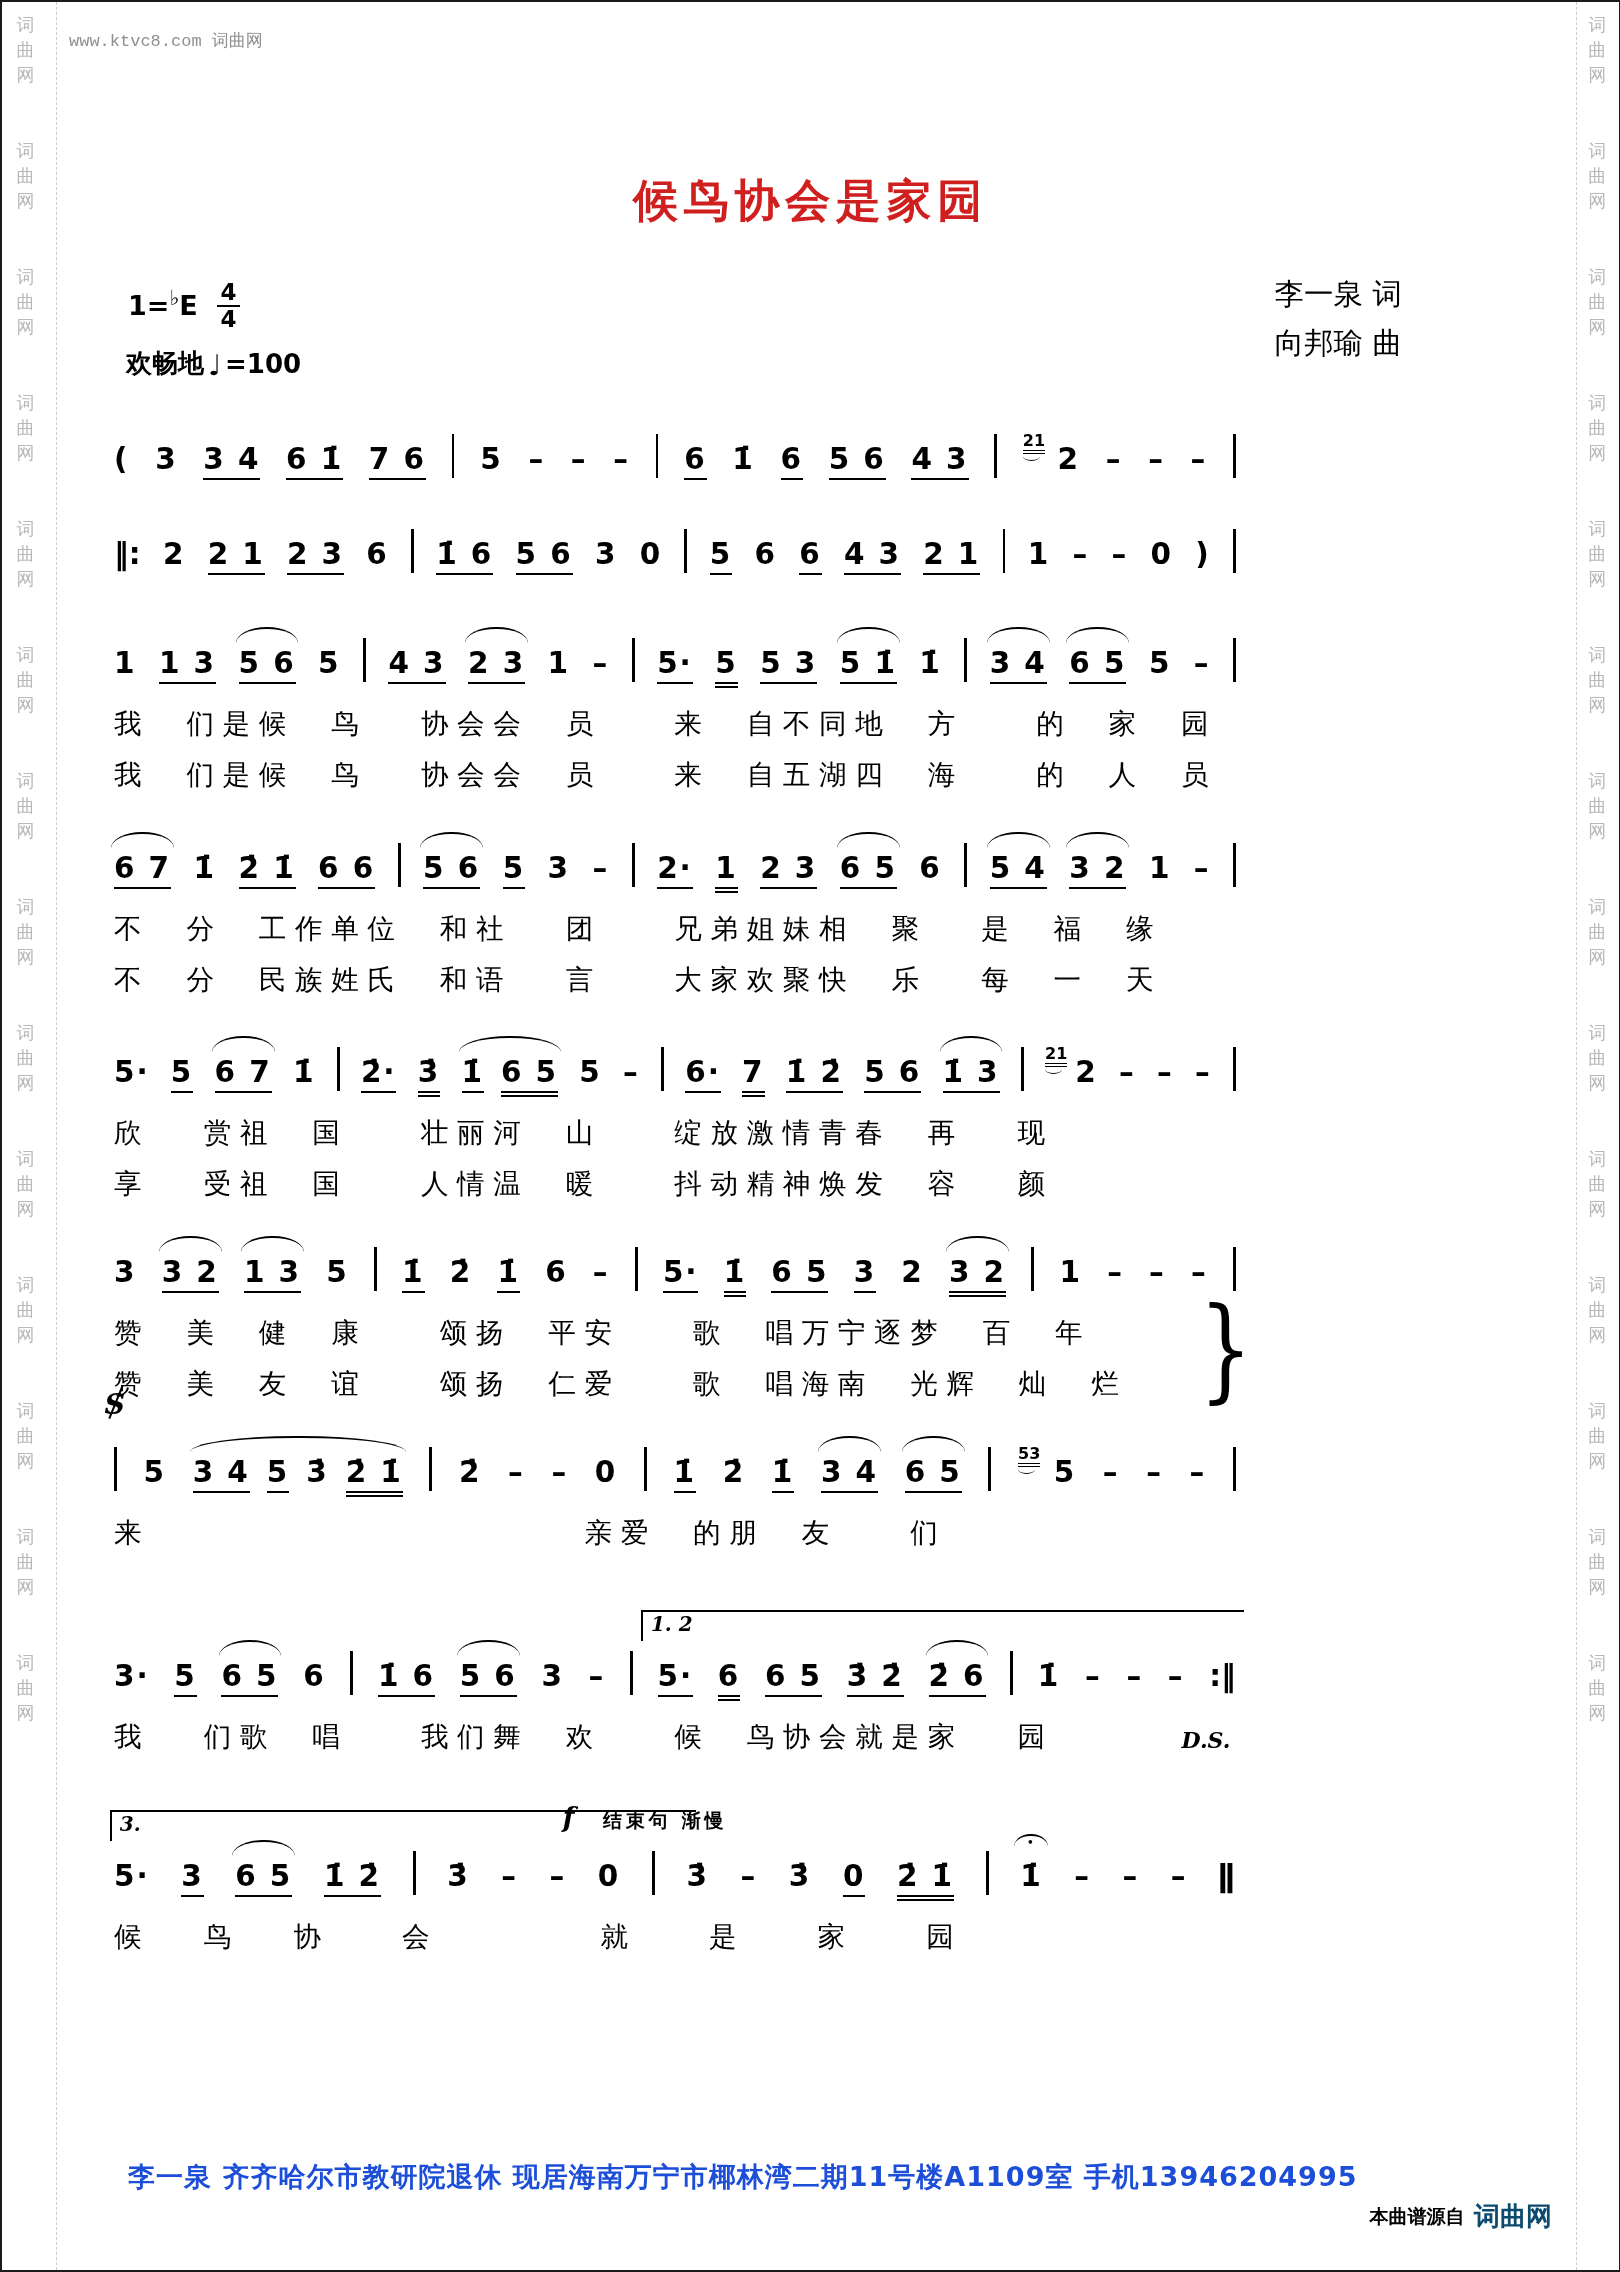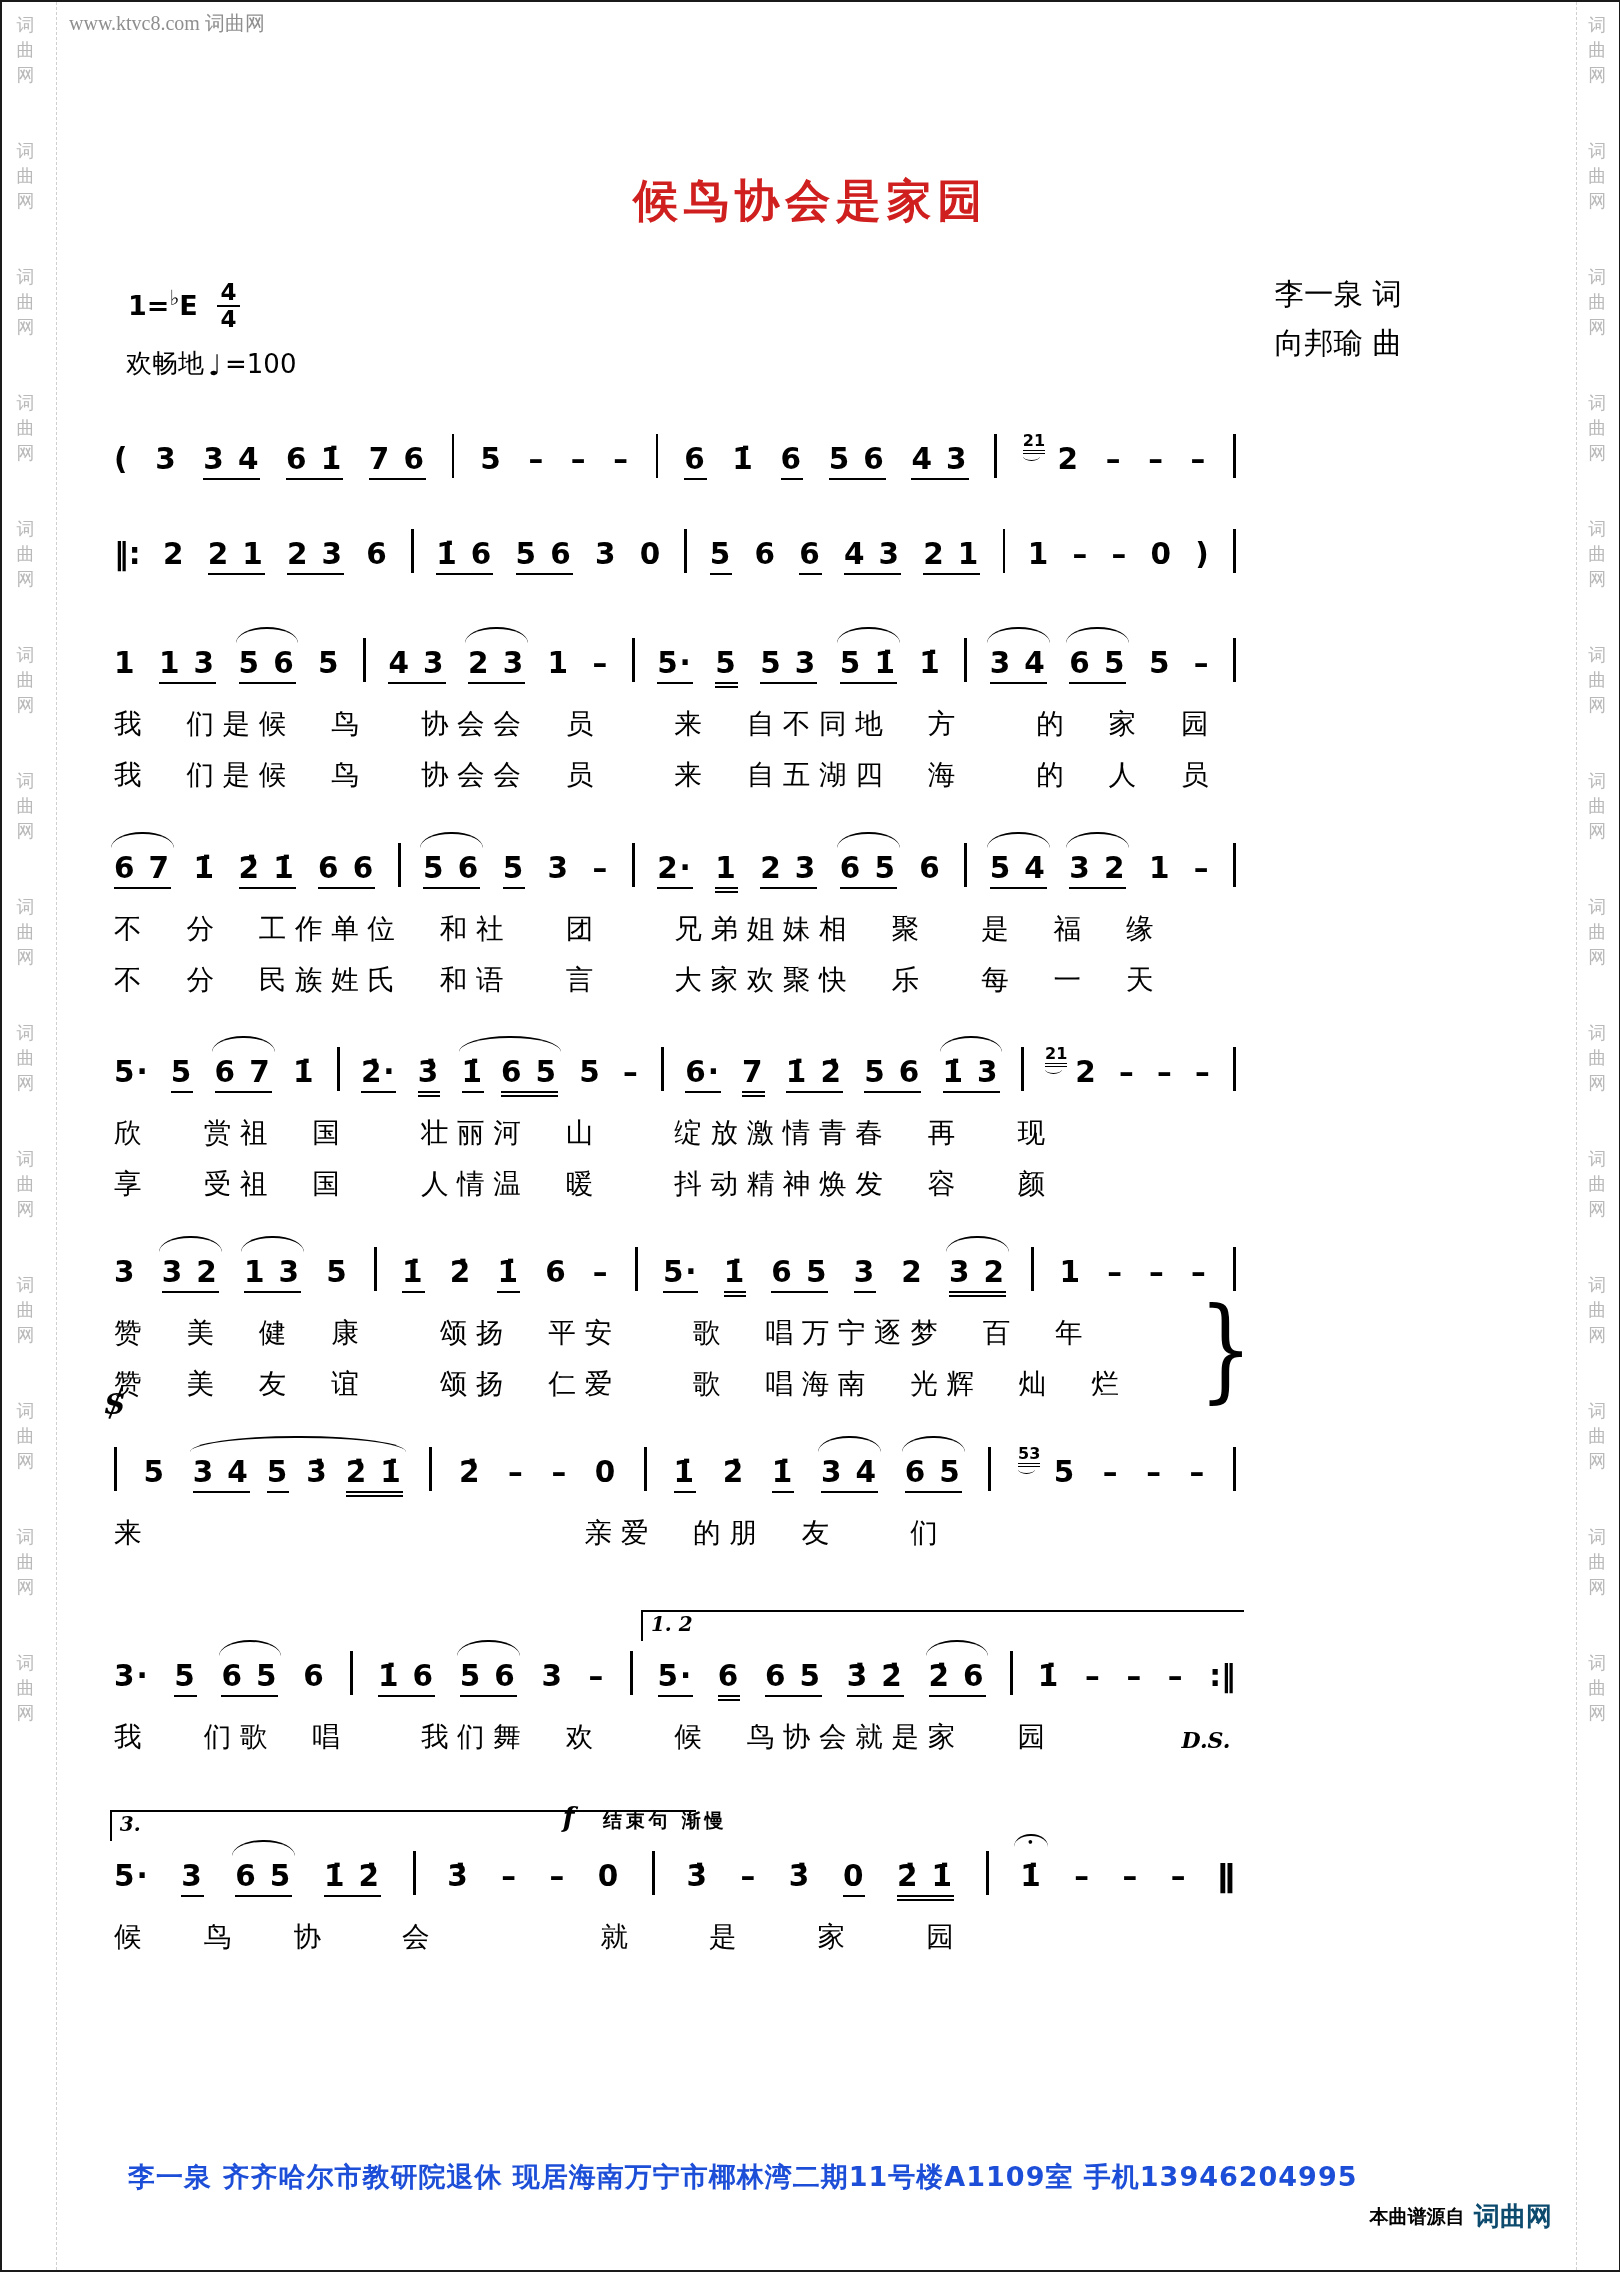--- a/index.html
+++ b/index.html
@@ -8,32 +8,32 @@
         font-family:"DejaVu Sans",sans-serif;color:#000;}
   
   .wm-col{position:absolute;top:0;bottom:0;width:32px;display:flex;flex-direction:column;
           align-items:center;padding-top:9.5px;color:#b9b9b9;font-size:18px;line-height:25px;}
   .wm-col.left{left:7.6px;}
   .wm-col.right{right:5.7px;}
   .wm-col .gap{height:51px;flex:none;}
   .dash-line{position:absolute;top:0;bottom:0;width:0;border-left:1.9px dashed #cfcfcf;}
   .dash-line.left{left:54px;}
   .dash-line.right{right:42px;}
-  .wm-top{position:absolute;left:67px;top:8px;font-family:Liberation Serif, serif;
-          font-size:20px;color:#8f8f8f;}
+  .wm-top{position:absolute;left:67px;top:27px;font-family:Liberation Mono, monospace;
+          font-size:17px;color:#8f8f8f;}
   
   .title{position:absolute;left:0;right:0;top:169px;text-align:center;
          font-size:45px;font-weight:bold;letter-spacing:5.7px;}
   .meta-key{position:absolute;left:126px;top:278px;font-size:27px;font-weight:bold;
             display:flex;align-items:center;}
   .meta-key .flat{font-size:21px;position:relative;top:-7.6px;}
   .frac{display:inline-flex;flex-direction:column;align-items:center;margin-left:19px;
         font-size:23px;line-height:1.05;font-weight:bold;}
   .frac .num{border-bottom:2.9px solid #000;padding:0 3.8px 1px;}
-  .meta-tempo{position:absolute;left:124px;top:344px;font-size:26px;font-weight:normal;
+  .meta-tempo{position:absolute;left:124px;top:344px;font-size:26px;font-weight:bold;
               display:flex;align-items:center;gap:3.8px;}
   .meta-tempo .qn{font-size:28.5px;position:relative;top:1.9px;}
   .credits{position:absolute;right:217px;top:268px;text-align:left;font-size:29.5px;
            line-height:49px;font-family:"DejaVu Serif","Liberation Serif",serif;}
   
   #score{position:absolute;left:112px;top:423px;width:1122px;}
   .music-line{position:absolute;left:0;right:0;}
   .l0{top:0px;}.l1{top:95px;}.l2{top:204px;}.l3{top:409px;}.l4{top:613px;}
   .l5{top:813px;}.l6{top:1013px;}.l7{top:1217px;}.l8{top:1417px;}
   .notes-row{display:flex;justify-content:space-between;align-items:baseline;height:63px;}

